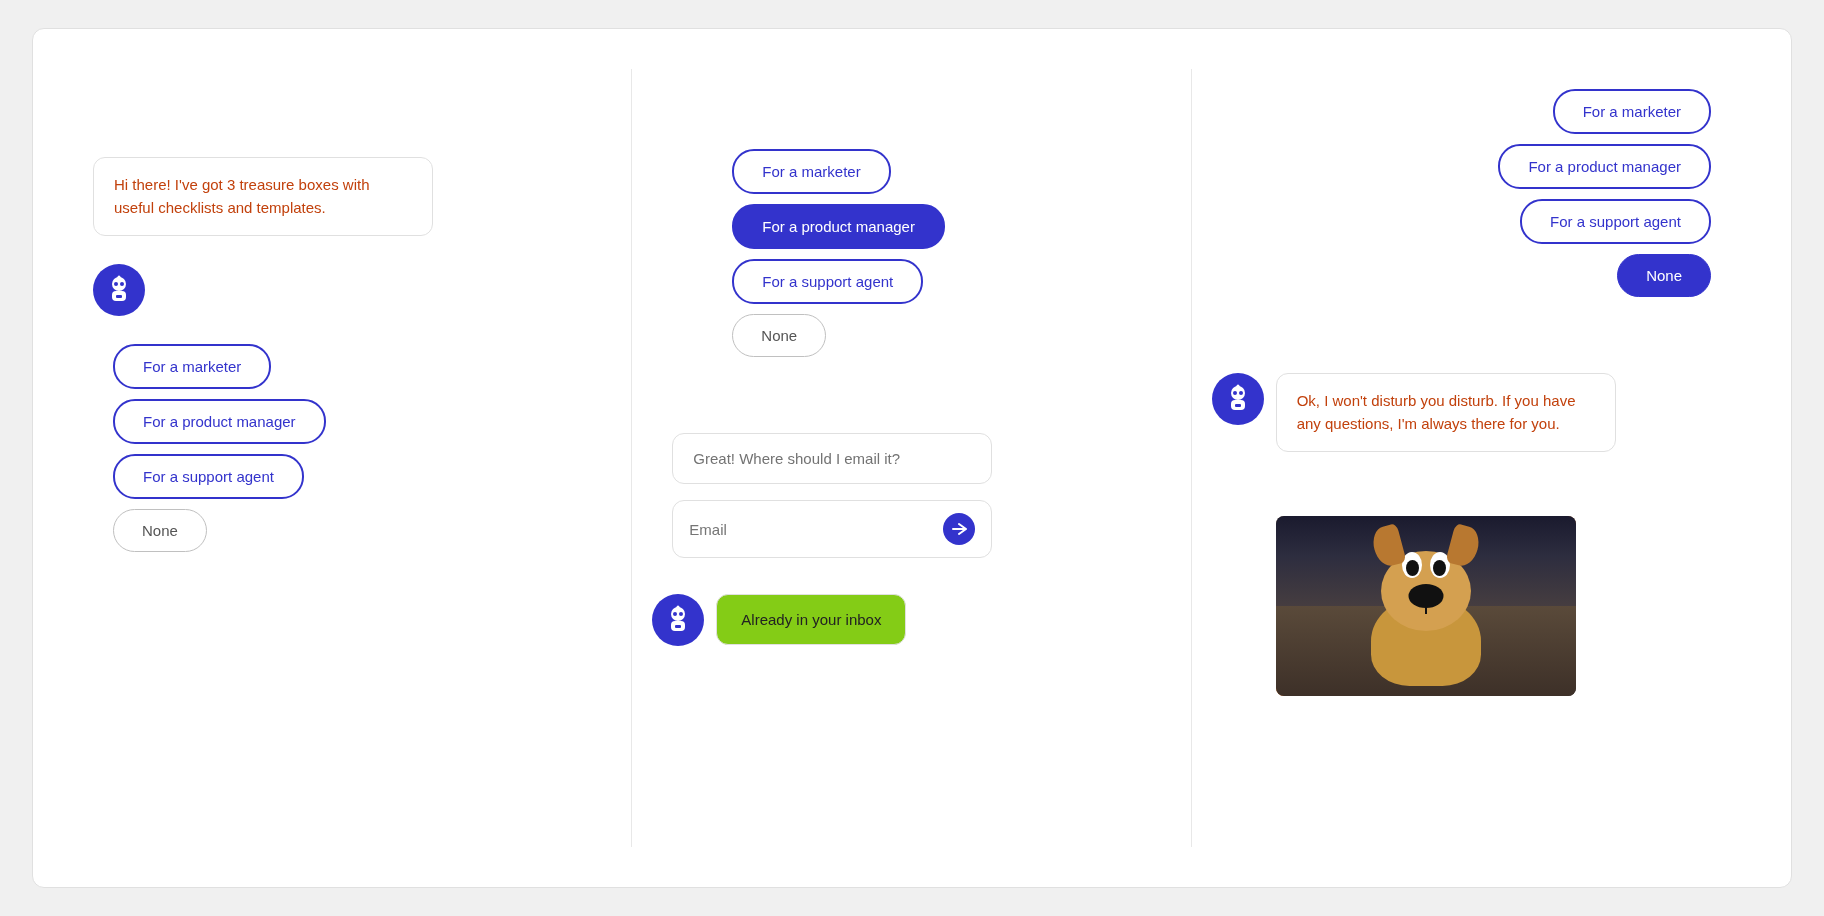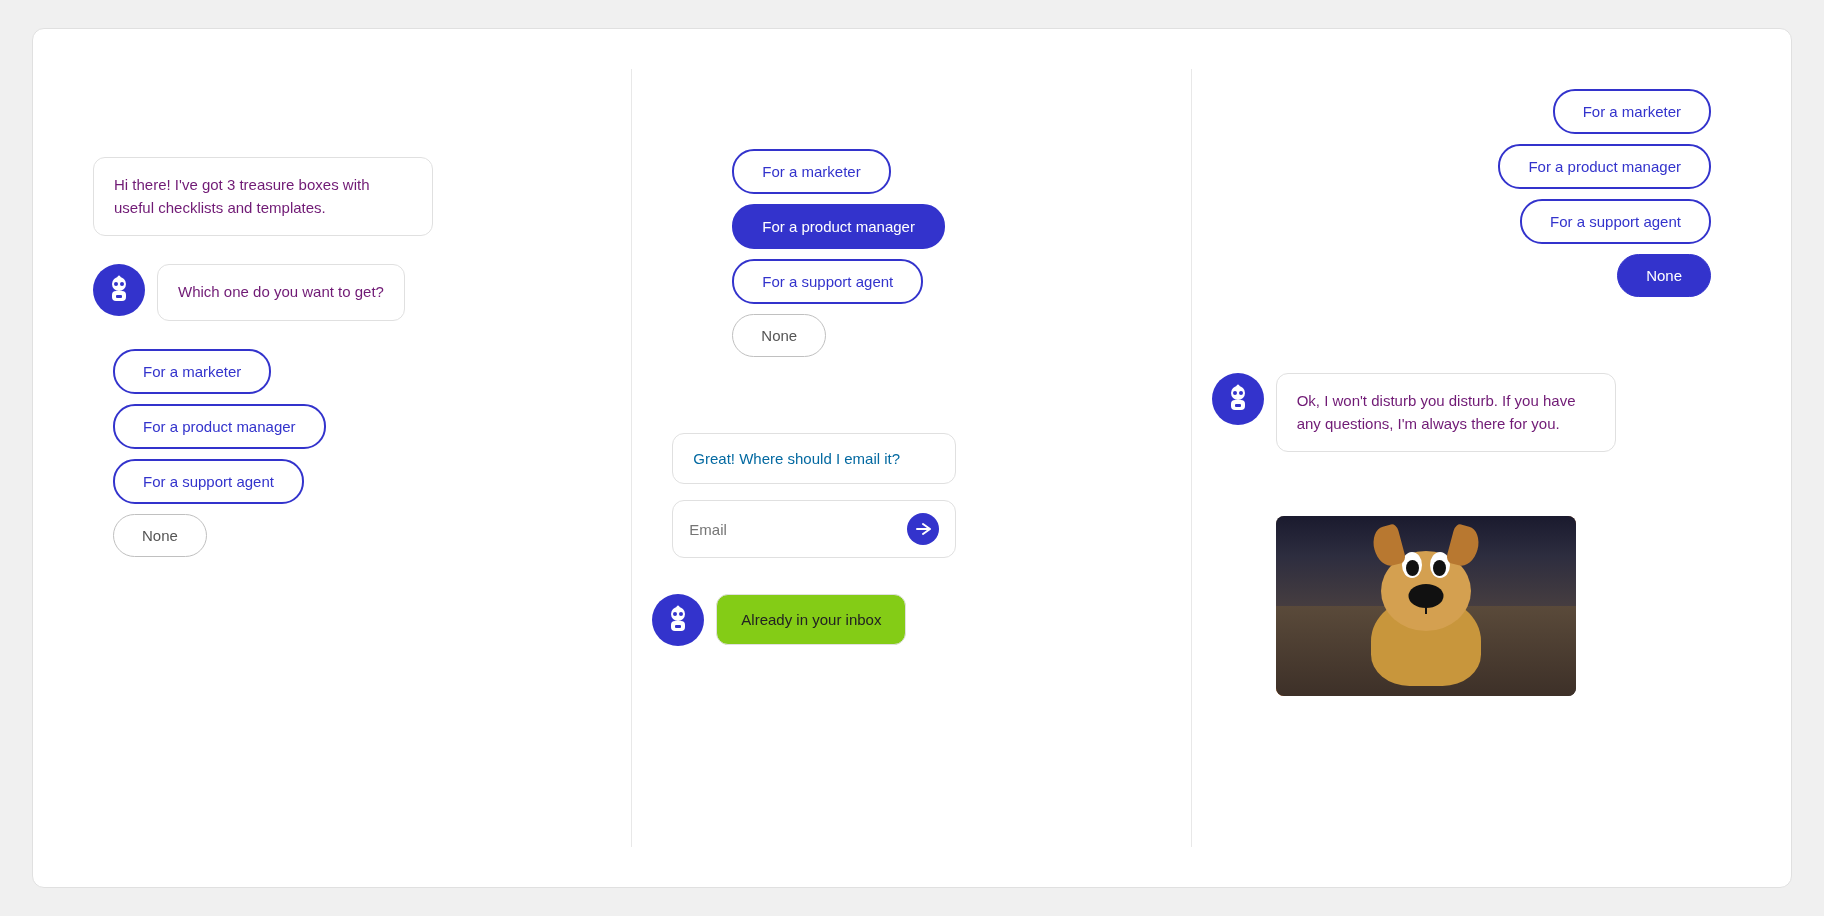--- a/index.html
+++ b/index.html
@@ -60,21 +60,21 @@
       height: 32px;
     }
 
     
     .bubble-bot {
       background: #ffffff;
       border: 1px solid #e0e0e0;
       border-radius: 12px;
       padding: 16px 20px;
       font-size: 15px;
-      color: #701a75;
+      color: #c2410c;
       line-height: 1.5;
       max-width: 340px;
     }
 
     
     .bot-row {
       display: flex;
       align-items: flex-start;
       gap: 12px;
       width: 100%;
@@ -115,32 +115,32 @@
       margin-left: 20px;
     }
 
     
     .email-bubble {
       background: #ffffff;
       border: 1px solid #e0e0e0;
       border-radius: 12px;
       padding: 16px 20px;
       font-size: 15px;
-      color: #0369a1;
+      color: #737373;
       max-width: 340px;
     }
     .email-input-row {
       display: flex;
       align-items: center;
       gap: 0;
       background: #ffffff;
       border: 1px solid #e0e0e0;
       border-radius: 12px;
       padding: 12px 16px;
-      width: 284px;
+      width: 320px;
       margin-top: 4px;
     }
     .email-input-row input {
       border: none;
       outline: none;
       flex: 1;
       font-size: 15px;
       color: #888;
       background: transparent;
     }
@@ -236,23 +236,20 @@
         <svg viewBox="0 0 32 32" fill="none" xmlns="http://www.w3.org/2000/svg">
           <circle cx="16" cy="10" r="7" fill="white"></circle>
           <rect x="9" y="17" width="14" height="10" rx="4" fill="white"></rect>
           <circle cx="13" cy="10" r="2" fill="#3333cc"></circle>
           <circle cx="19" cy="10" r="2" fill="#3333cc"></circle>
           <rect x="14" y="3" width="4" height="3" rx="1" fill="white"></rect>
           <circle cx="16" cy="3" r="1.5" fill="white"></circle>
           <rect x="13" y="21" width="6" height="3" rx="1" fill="#3333cc"></rect>
         </svg>
       </div>
-      <div class="bubble-bot">
-        <span>Which one do you want to get?</span>
-      </div>
     </div>
 
     <div class="choices-group">
       <button class="choice-btn">For a marketer</button>
       <button class="choice-btn">For a product manager</button>
       <button class="choice-btn">For a support agent</button>
       <button class="choice-btn none">None</button>
     </div>
   </div>
 

